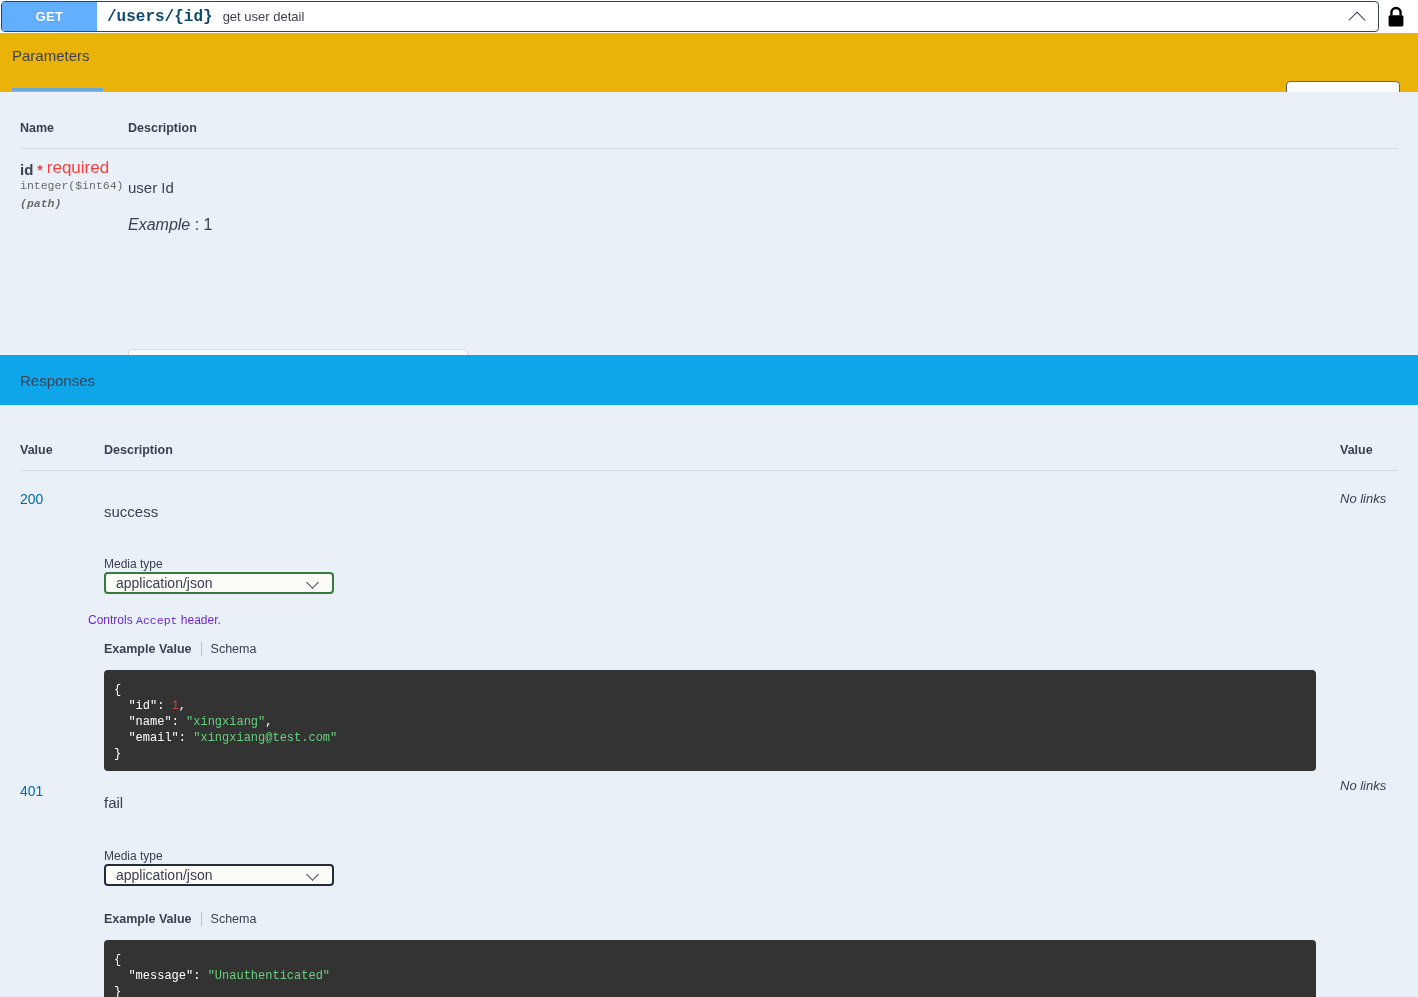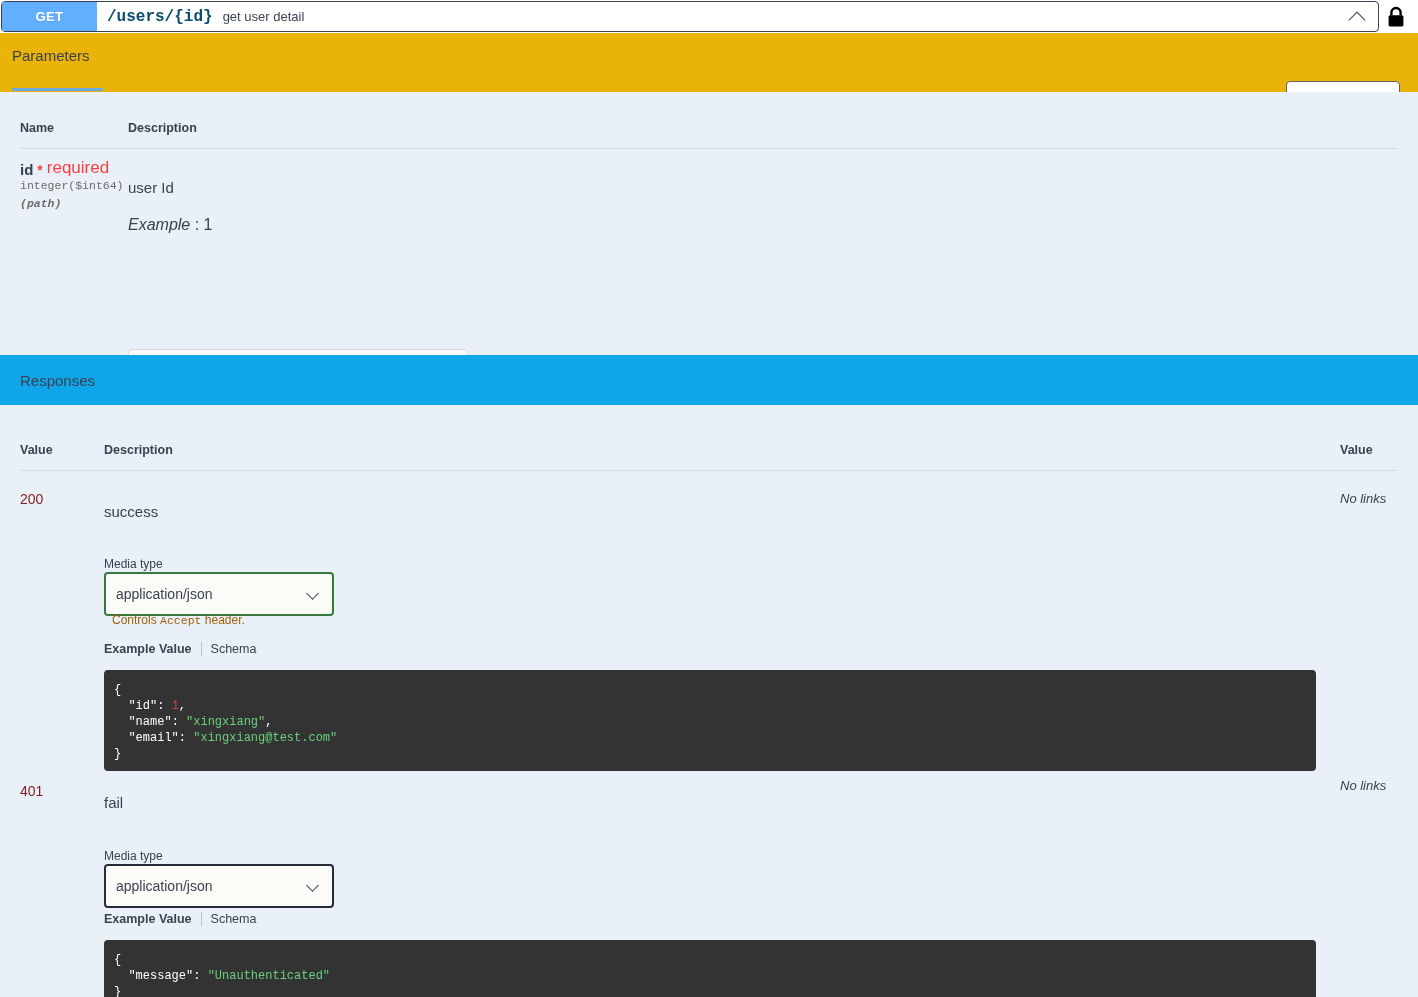--- a/index.html
+++ b/index.html
@@ -259,21 +259,21 @@
     position: absolute;
     left: 20px; top: 65px;
     width: 1378px; height: 1px;
     background: #d3dbe5;
   }
 
   .resp-code {
     position: absolute;
     left: 20px;
     font-size: 14px;
-    color: #7f1d1d;
+    color: #0369a1;
   }
   .resp-links {
     position: absolute;
     left: 1340px;
     font-size: 13px;
     font-style: italic;
     color: #3b4151;
   }
   .resp-desc {
     position: absolute;
@@ -284,21 +284,21 @@
   .media-label {
     position: absolute;
     left: 104px;
     font-size: 12px;
     color: #3b4151;
   }
   .media-select {
     position: absolute;
     left: 104px;
     width: 230px;
-    height: 44px;
+    height: 22px;
     box-sizing: border-box;
     background: #fbfbf8;
     border-radius: 4px;
     font-size: 14px;
     font-family: "Liberation Sans", sans-serif;
     color: #3b4151;
     padding: 0 10px;
     display: flex;
     align-items: center;
     cursor: pointer;
@@ -316,23 +316,23 @@
     content: "";
     position: absolute;
     left: 2px; top: 2px;
     width: 8px; height: 8px;
     border-right: 1.7px solid #3b4151;
     border-bottom: 1.7px solid #3b4151;
     transform: rotate(45deg);
   }
   .accept-note {
     position: absolute;
-    left: 112px;
+    left: 88px;
     font-size: 12px;
-    color: #a16207;
+    color: #6d28d9;
   }
   .accept-note .mono {
     font-family: "Liberation Mono", monospace;
     font-size: 11.5px;
   }
   .ev-tabs {
     position: absolute;
     left: 104px;
     font-size: 12.5px;
     color: #3b4151;

